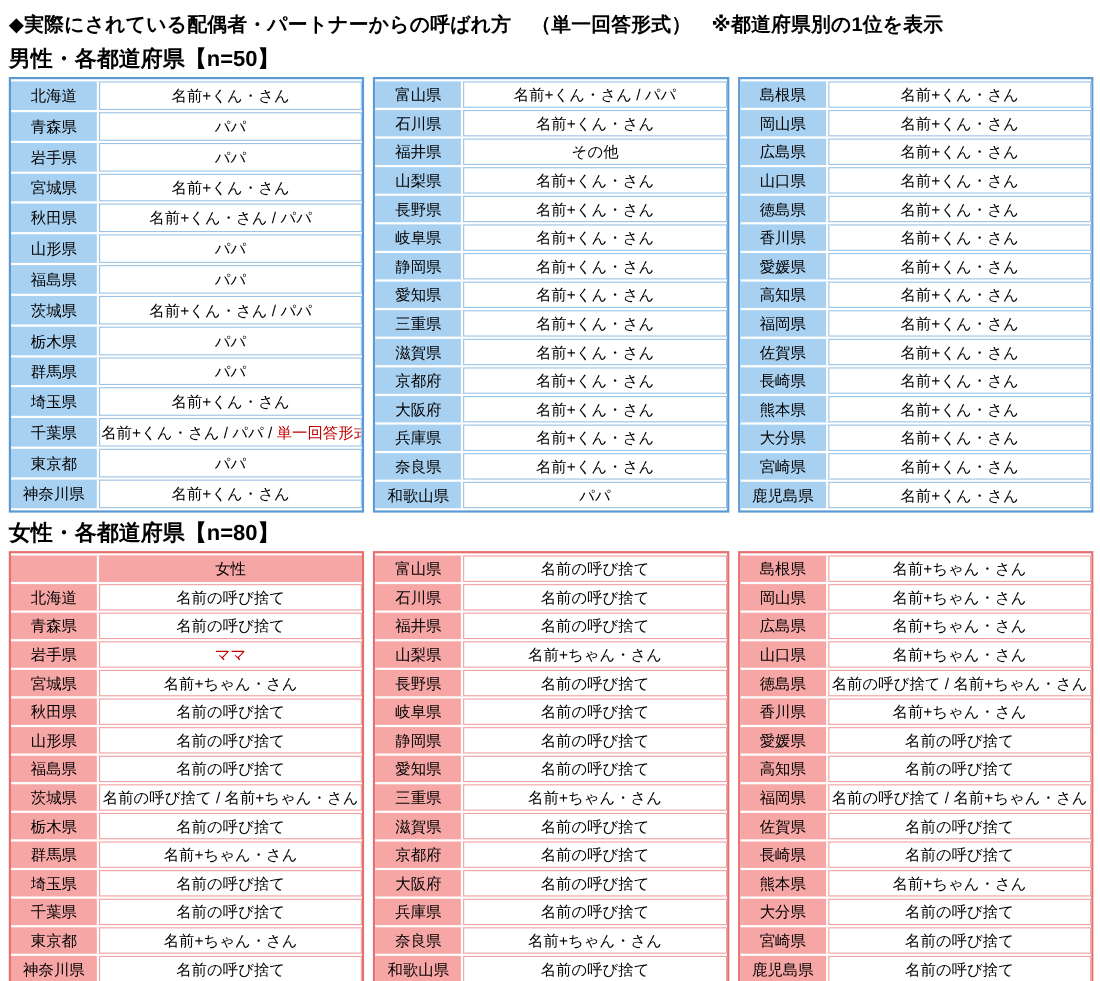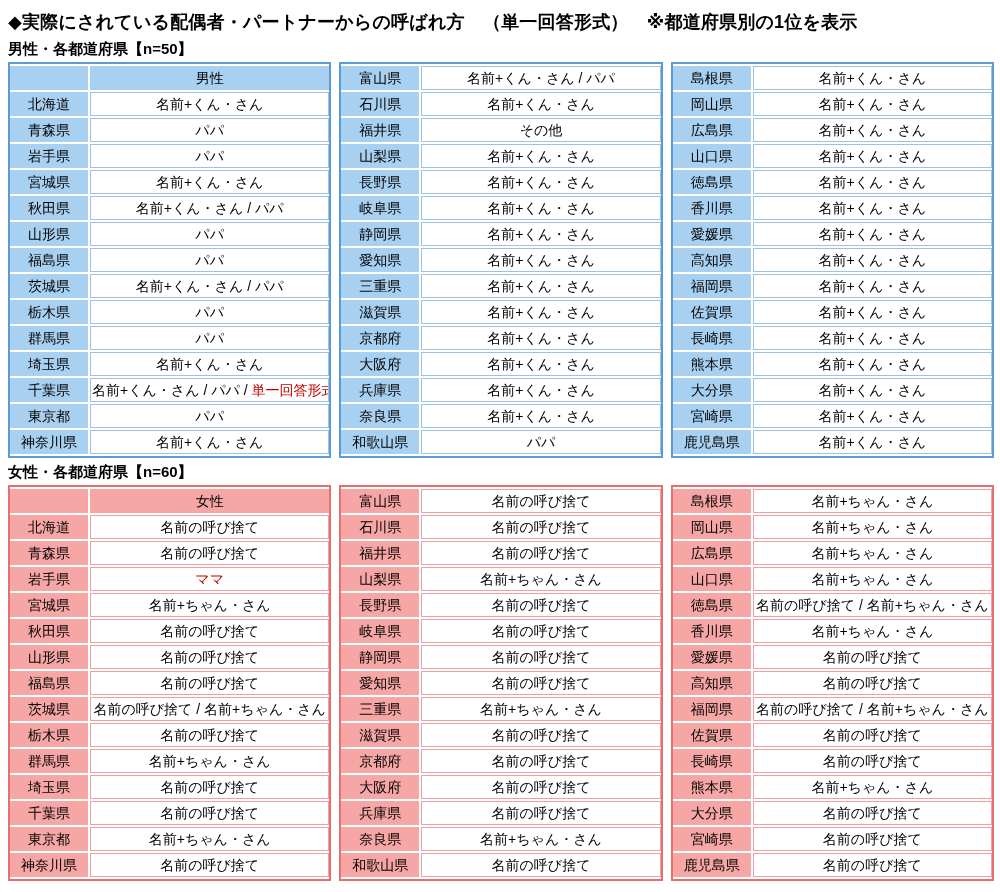--- a/index.html
+++ b/index.html
@@ -3,21 +3,21 @@
 <meta charset="utf-8">
 <style>
   html,body { margin:0; padding:0; background:#fff; }
   body {
     width:1000px; height:892px;
     font-family:"Liberation Sans","DejaVu Sans",sans-serif;
     color:#000; overflow:hidden;
   }
   .page { padding:6px 6px 0 8px; }
   .title { font-size:18px; font-weight:700; margin:4px 0 6px 0; letter-spacing:0.2px; }
-  .section-label { font-size:15px; font-weight:700; margin:5px 0 3px 0; }
+  .section-label { font-size:20px; font-weight:700; margin:5px 0 3px 0; }
   .groups { display:grid; grid-template-columns:1fr 1fr 1fr; column-gap:8px; }
   table {
     width:100%; table-layout:fixed;
     border-collapse:separate; border-spacing:0 2px;
     border:2px solid var(--accent);
     background:#fff;
   }
   td {
     height:22px; font-size:14px; line-height:22px;
     text-align:center; padding:0 1px;
@@ -34,24 +34,20 @@
 
 <div class="page">
   <div class="title">◆実際にされている配偶者・パートナーからの呼ばれ方　（単一回答形式）　※都道府県別の1位を表示</div>
   <div id="tables">
       <div class="section male" style="--tone: #A8D0F0; --accent: #5B9BD5; --line: #9CC2E5; --red: #C00000;">
         <div class="section-label">男性・各都道府県【n=50】</div>
         <div class="groups">
           <table>
             <tbody>
               <tr>
-                <td class="pref corner"></td>
-                <td class="val hdr">男性</td>
-              </tr>
-              <tr>
                 <td class="pref">北海道</td>
                 <td class="val"><span>名前+くん・さん</span></td>
               </tr>
               <tr>
                 <td class="pref">青森県</td>
                 <td class="val"><span>パパ</span></td>
               </tr>
               <tr>
                 <td class="pref">岩手県</td>
                 <td class="val"><span>パパ</span></td>
@@ -226,21 +222,21 @@
               </tr>
               <tr>
                 <td class="pref">鹿児島県</td>
                 <td class="val"><span>名前+くん・さん</span></td>
               </tr>
             </tbody>
           </table>
         </div>
       </div>
       <div class="section female" style="--tone: #F7A6A6; --accent: #E57070; --line: #F0A0A0; --red: #C00000;">
-        <div class="section-label">女性・各都道府県【n=60】</div>
+        <div class="section-label">女性・各都道府県【n=80】</div>
         <div class="groups">
           <table>
             <tbody>
               <tr>
                 <td class="pref corner"></td>
                 <td class="val hdr">女性</td>
               </tr>
               <tr>
                 <td class="pref">北海道</td>
                 <td class="val"><span>名前の呼び捨て</span></td>

